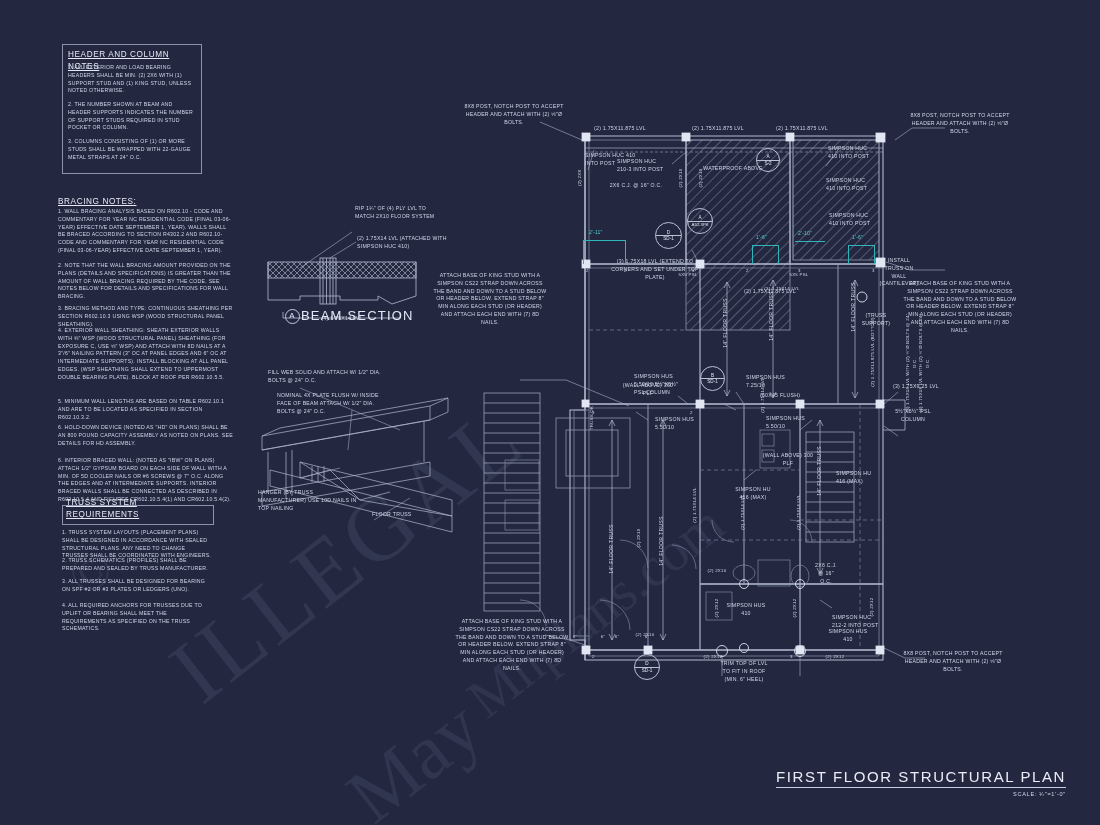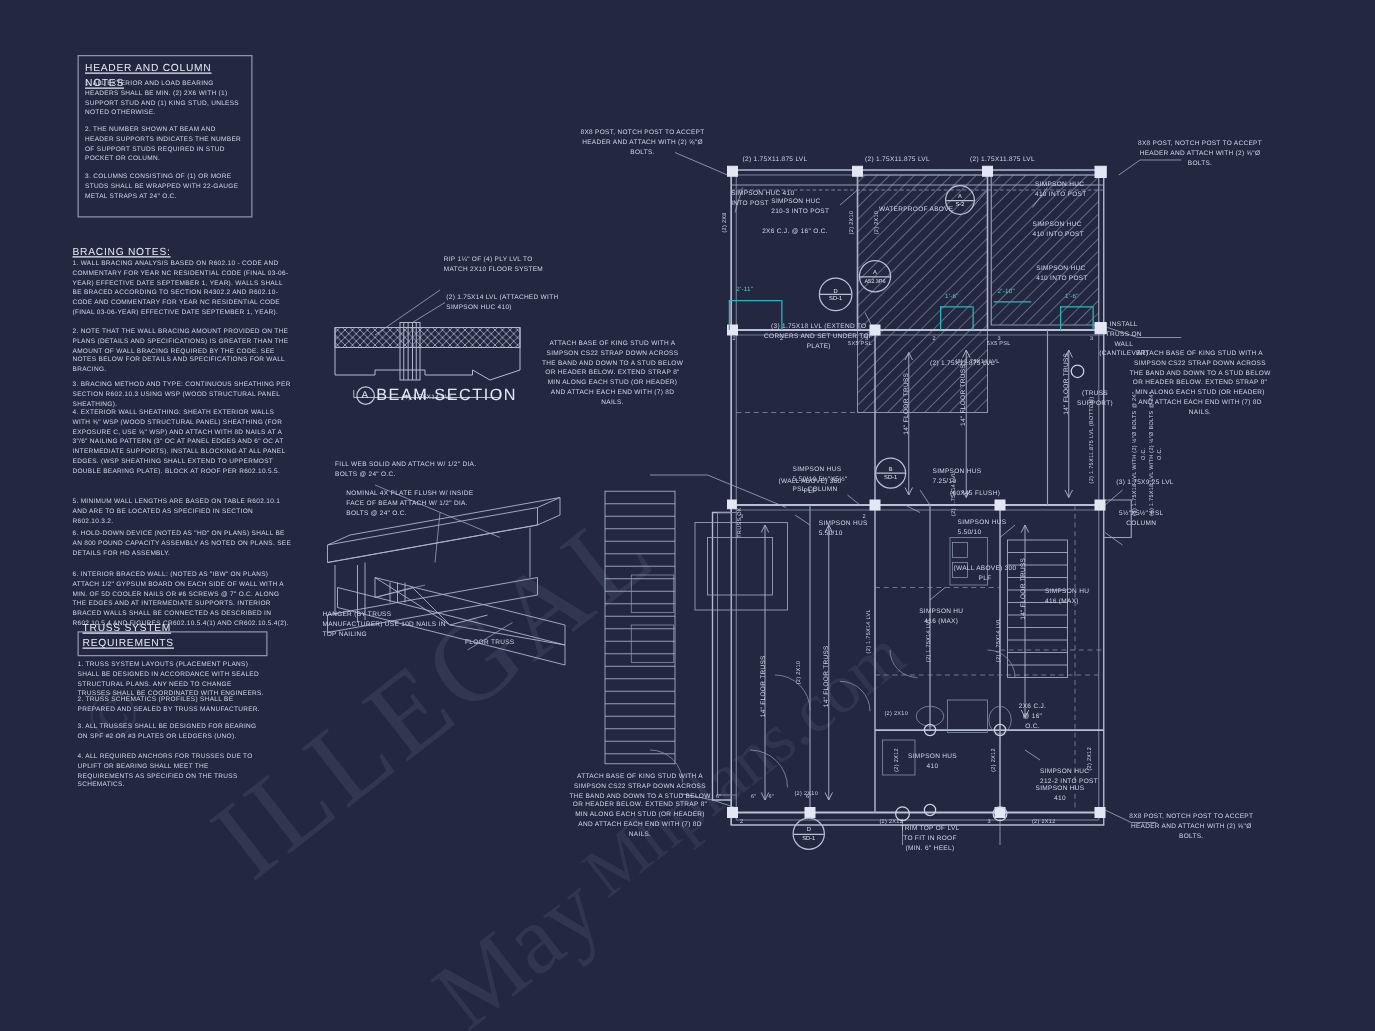--- a/index.html
+++ b/index.html
@@ -470,14 +470,18 @@
   <div class="cad tiny" style="left:624px;top:268px;">2</div>
   <div class="cad tiny" style="left:692px;top:268px;">3</div>
   <div class="cad tiny" style="left:746px;top:268px;">2</div>
   <div class="cad tiny" style="left:798px;top:268px;">3</div>
   <div class="cad tiny" style="left:872px;top:268px;">3</div>
   <div class="cad tiny" style="left:592px;top:410px;">3</div>
   <div class="cad tiny" style="left:690px;top:410px;">2</div>
   <div class="cad tiny" style="left:592px;top:654px;">2</div>
   <div class="cad tiny" style="left:790px;top:654px;">3</div>
 
+  <div id="title-block">
+    <div class="maintitle">FIRST FLOOR STRUCTURAL PLAN</div>
+    <div class="scale">SCALE: ¼"=1'-0"</div>
+  </div>
 
 </div>
 
 </body></html>

